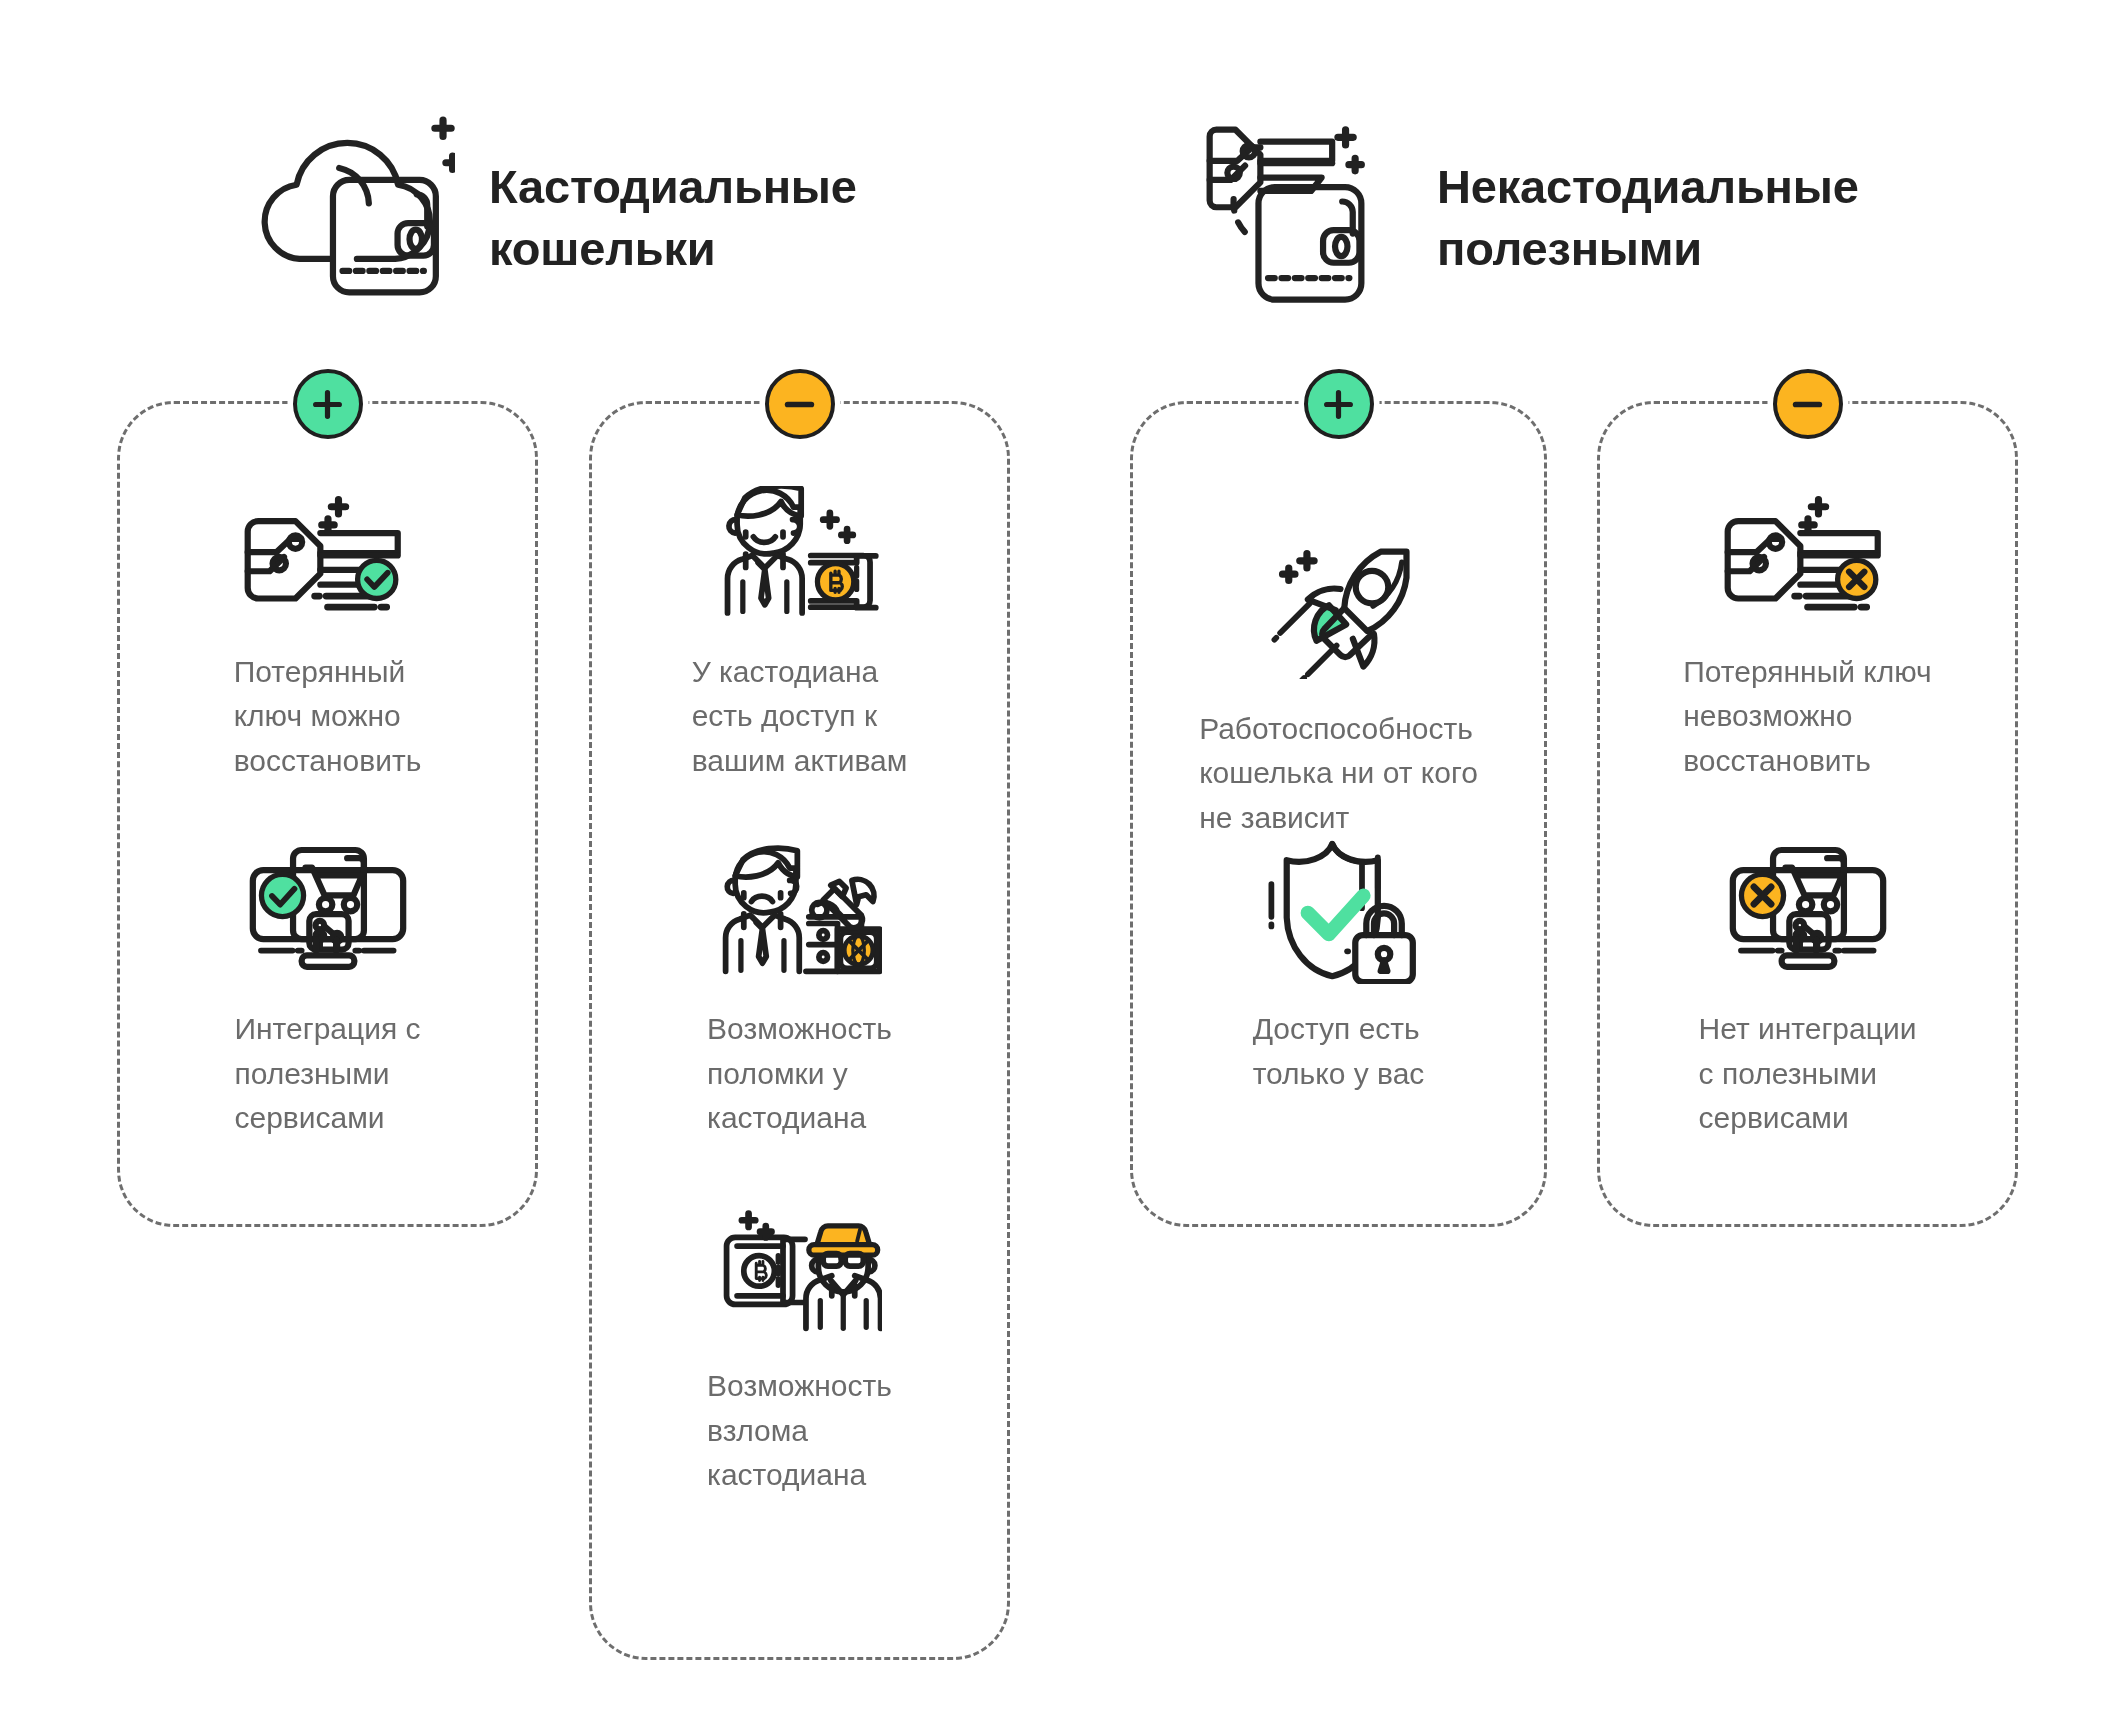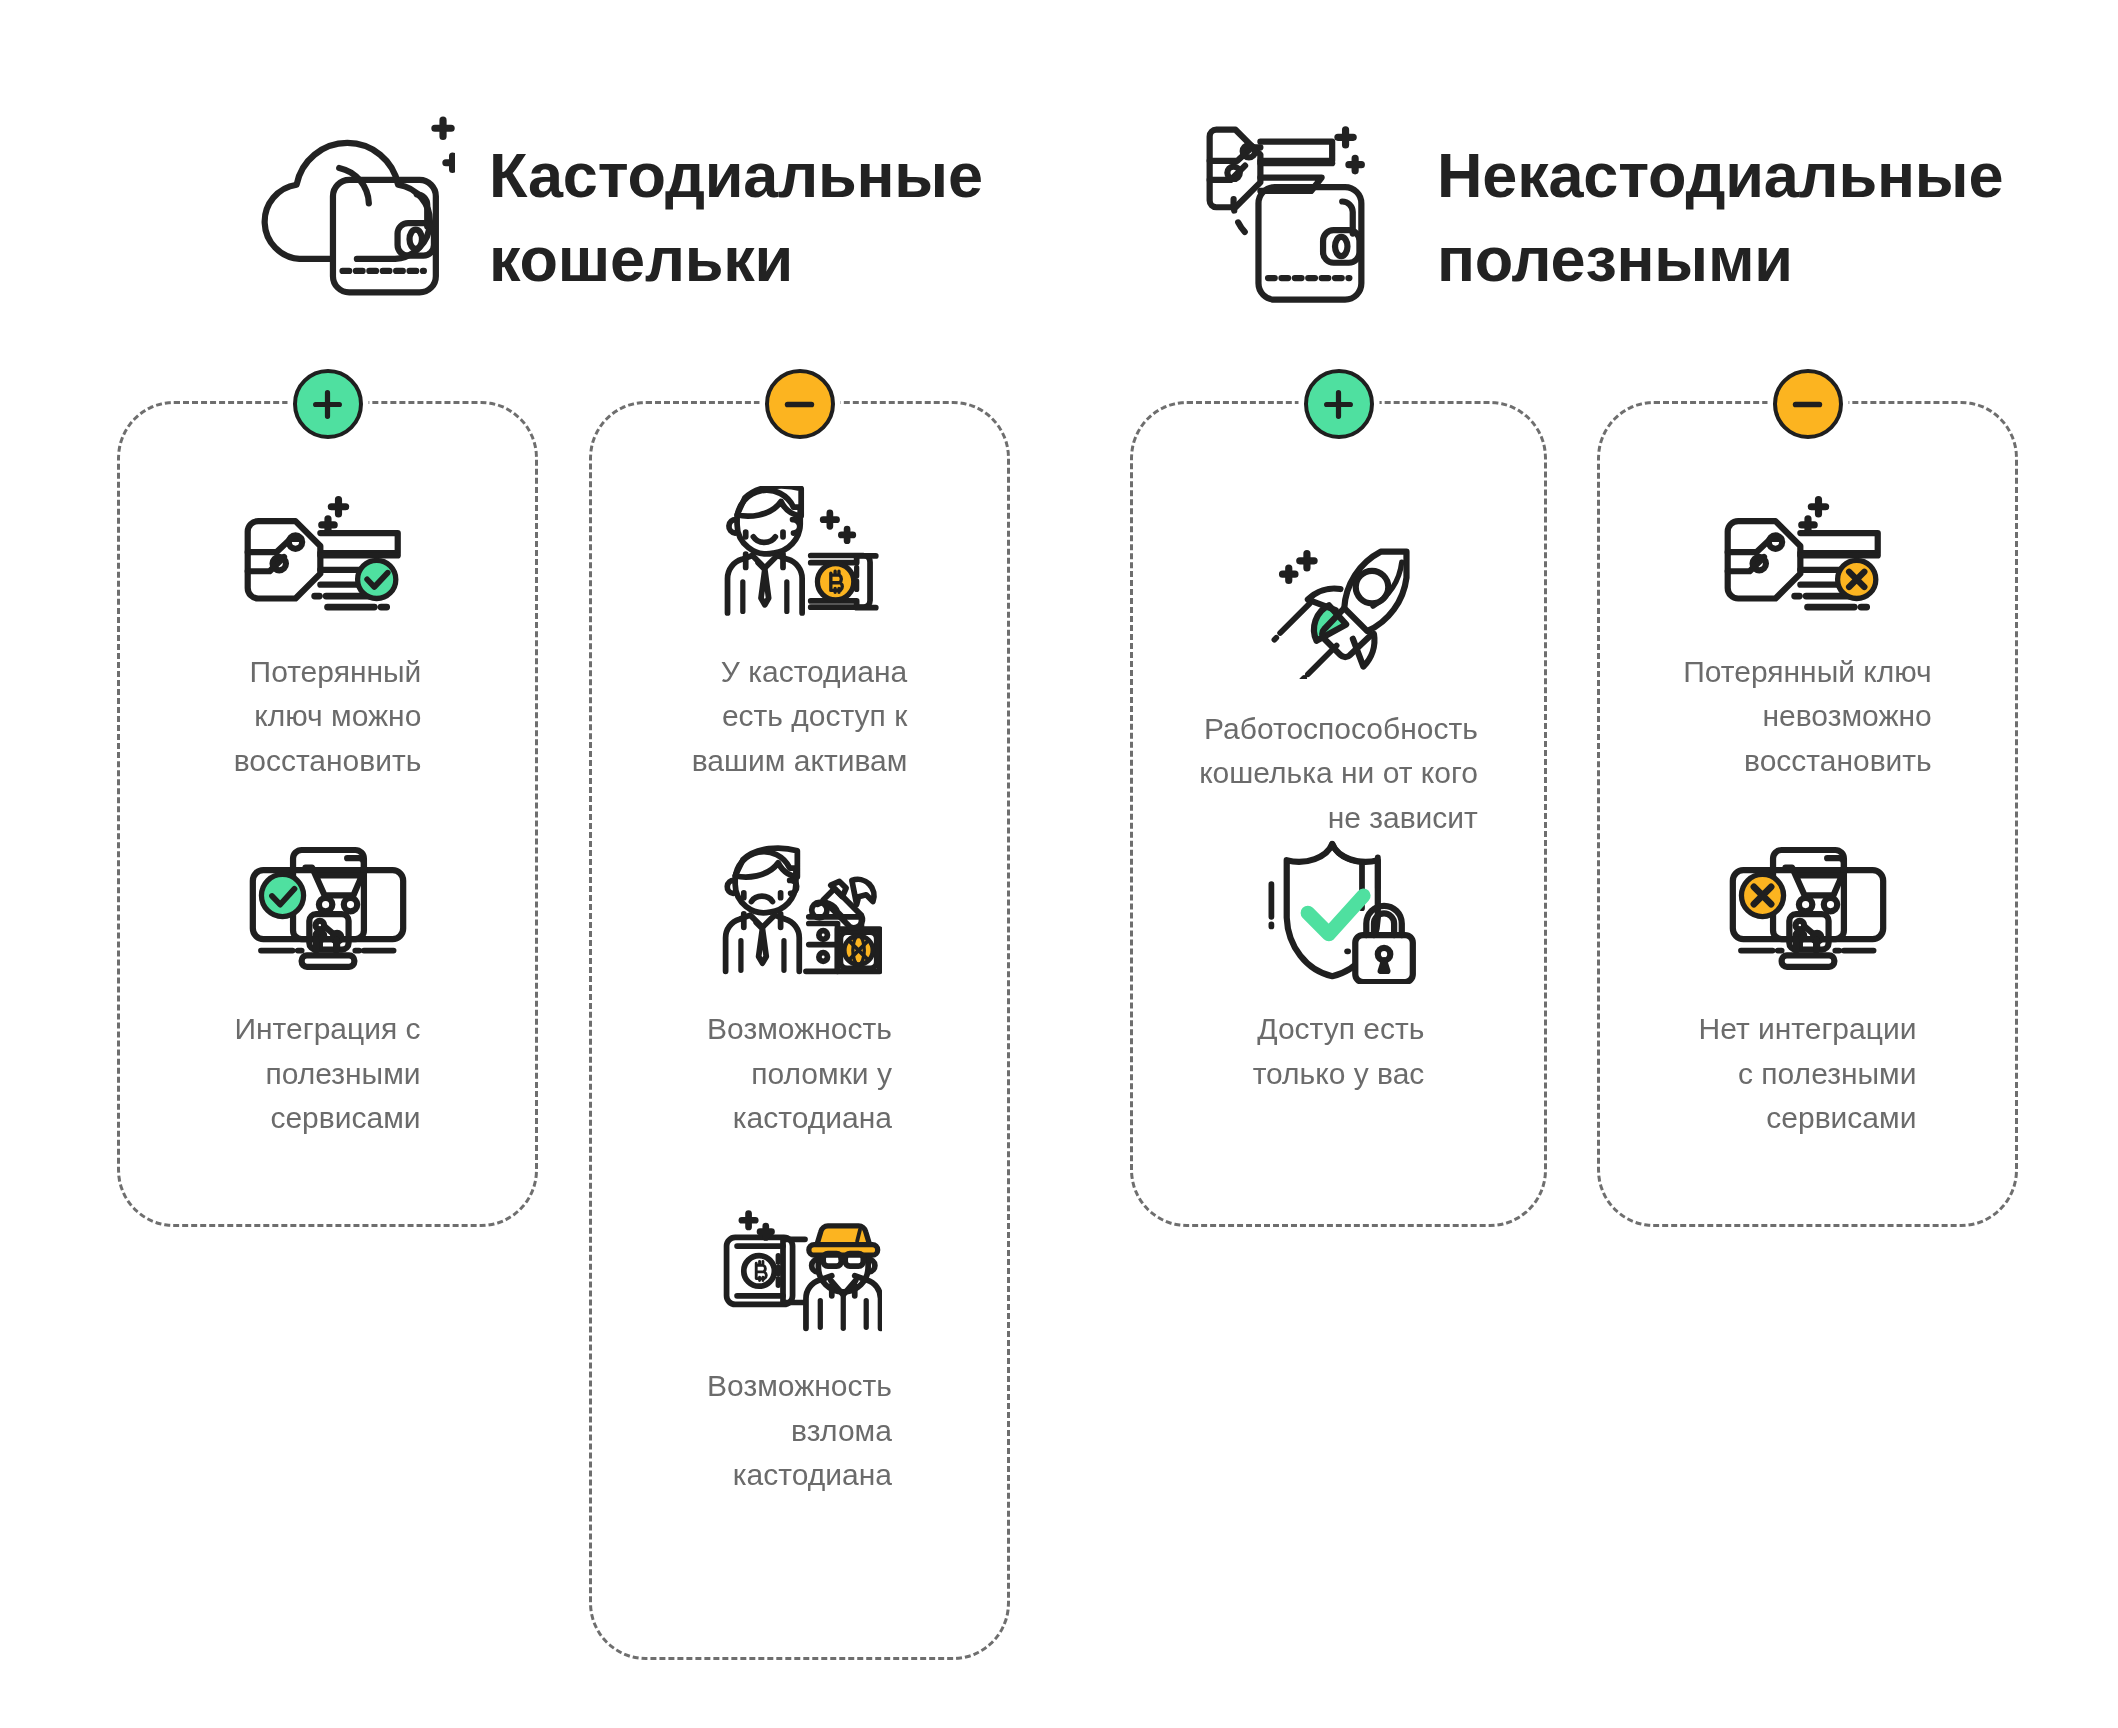--- a/index.html
+++ b/index.html
@@ -26,21 +26,21 @@
     display: flex;
     align-items: center;
     gap: 34px;
   }
   .header-icon {
     width: 201px;
     height: 206px;
     flex: 0 0 auto;
   }
   .header-title {
-    font-size: 63px;
+    font-size: 47px;
     font-weight: bold;
     line-height: 1.33;
     color: #222222;
     white-space: pre-line;
     letter-spacing: -0.2px;
     margin-top: 28px;
   }
 
   
   .card {
@@ -103,21 +103,21 @@
     display: flex;
     align-items: center;
     justify-content: center;
   }
   .feature-icon svg { display: block; }
   .feature-label {
     margin-top: 23px;
     font-size: 30px;
     line-height: 1.48;
     color: #6b6b6b;
-    text-align: right;
+    text-align: left;
     white-space: pre-line;
   }
 </style>
 </head>
 <body>
 
 <div id="stage">
 
   <div class="header" style="left:254px; top:101px;">
     <div class="header-icon">

